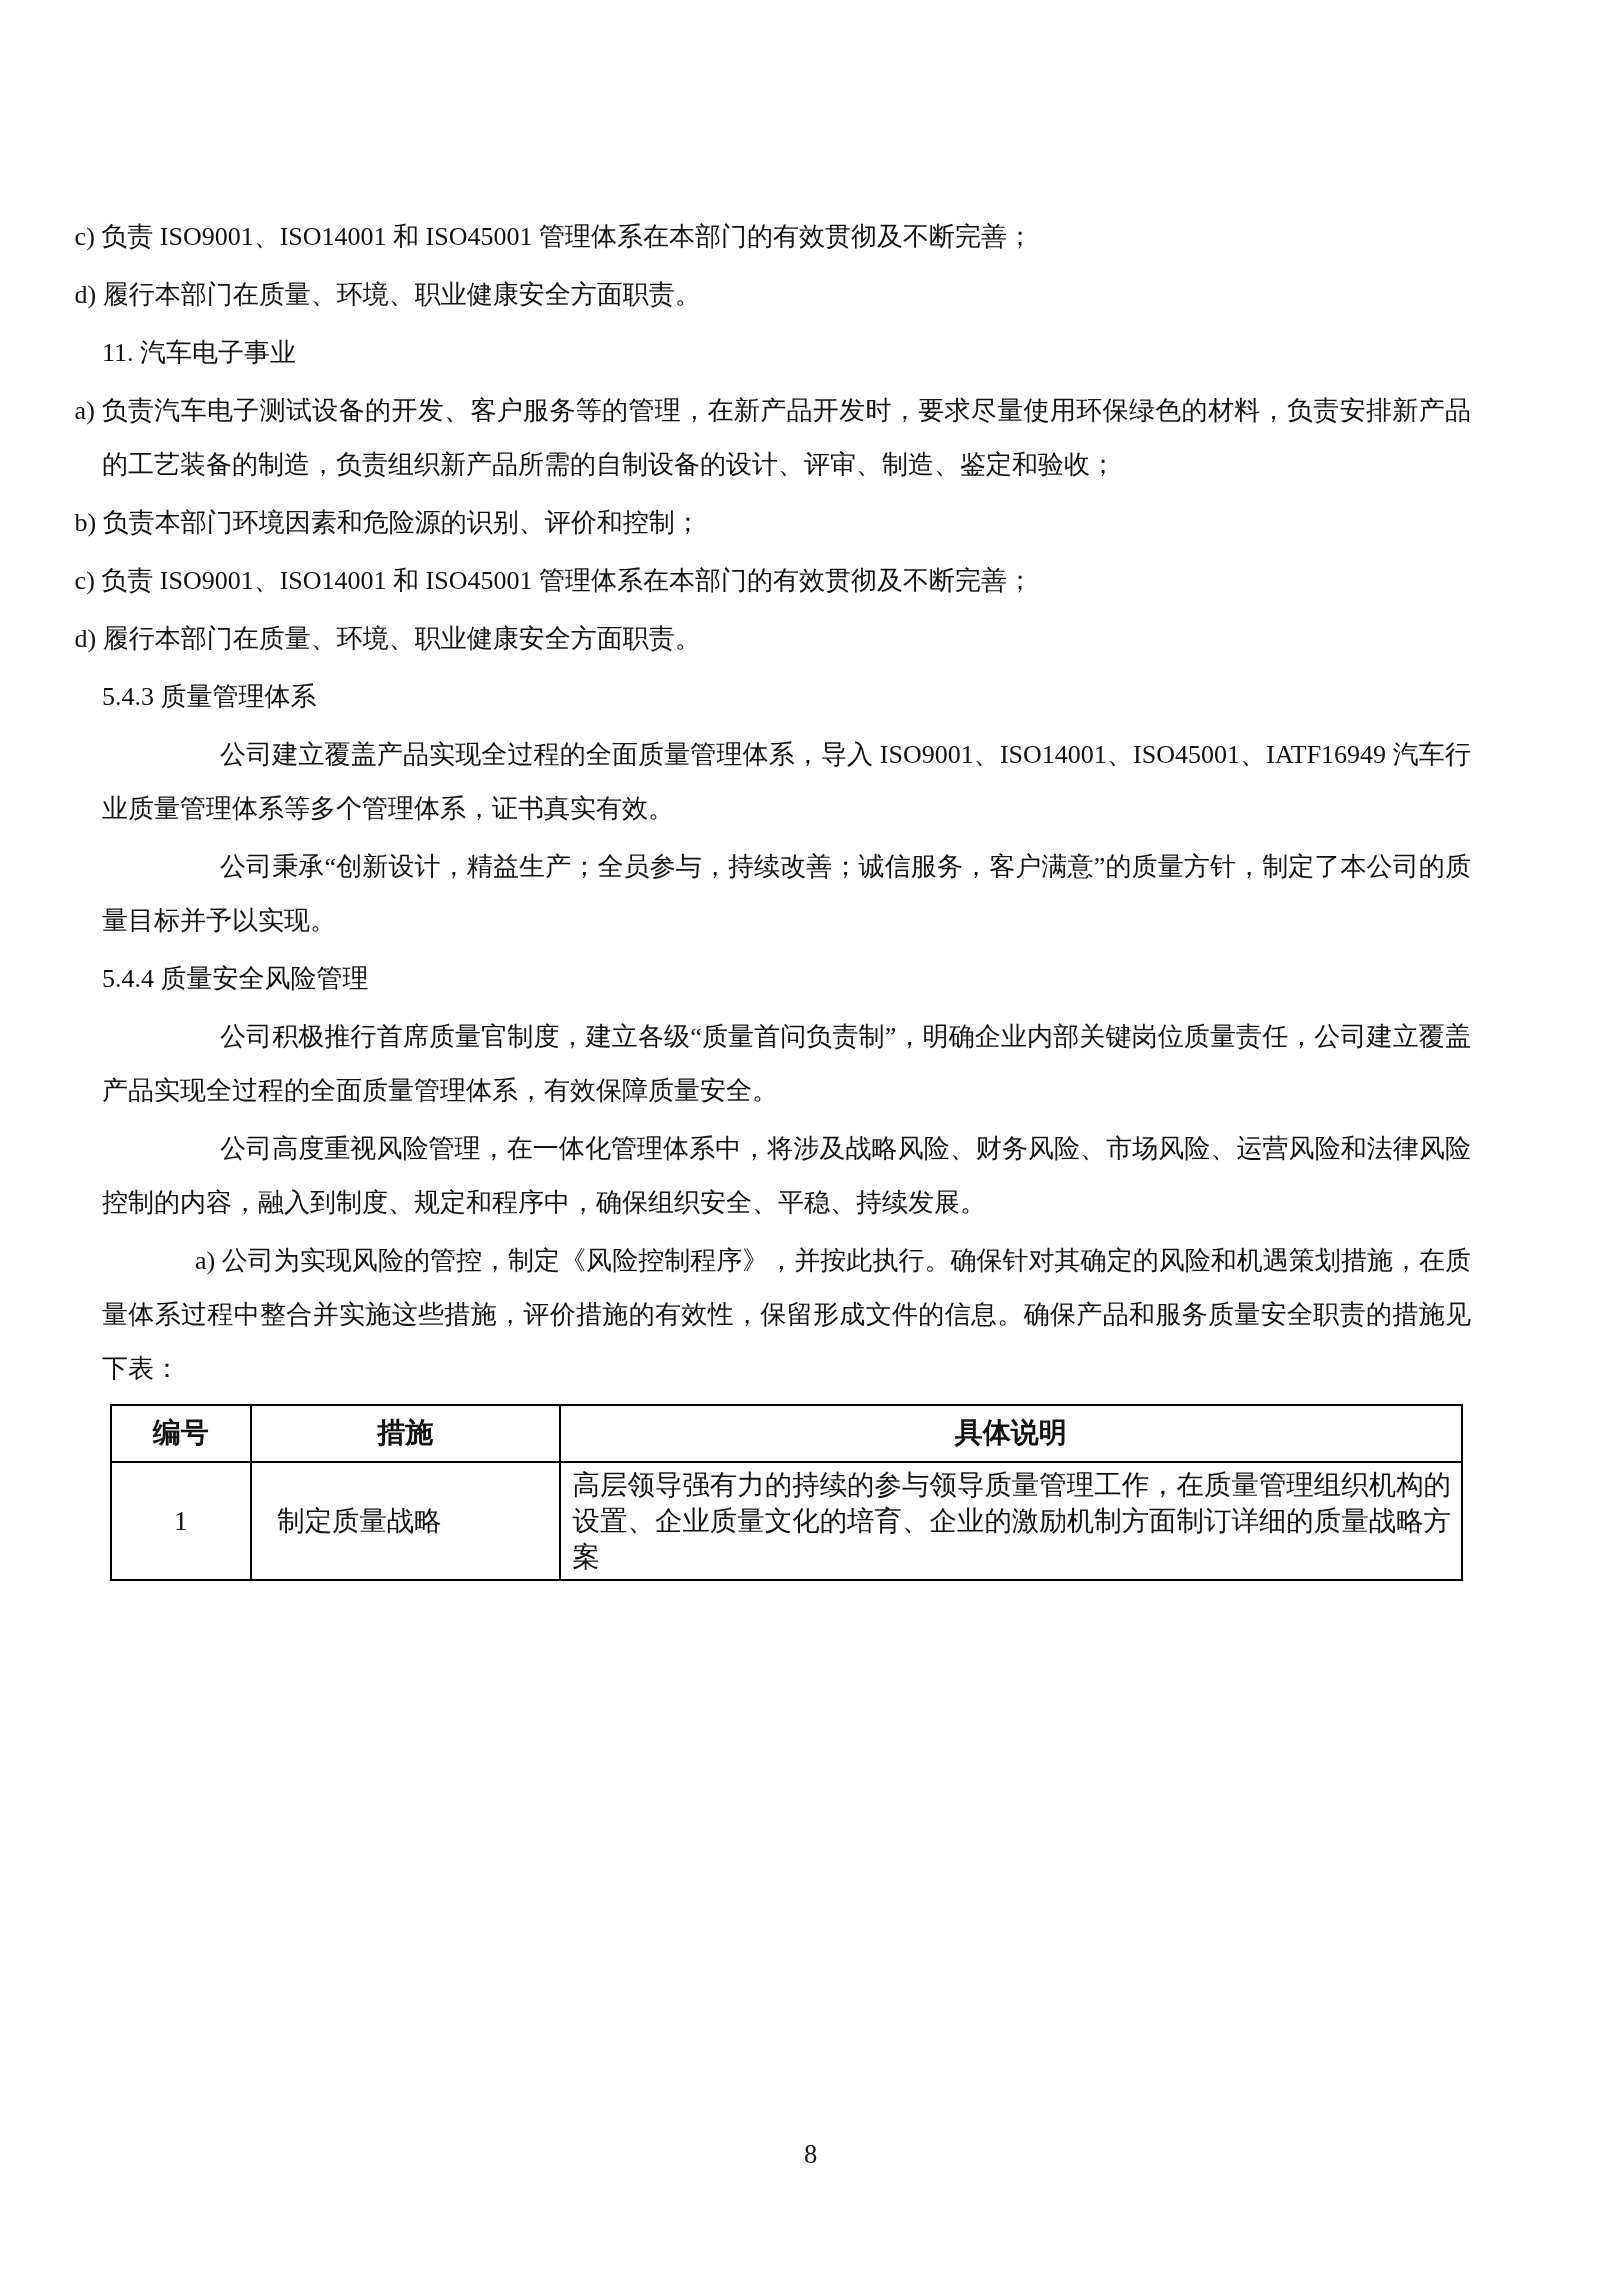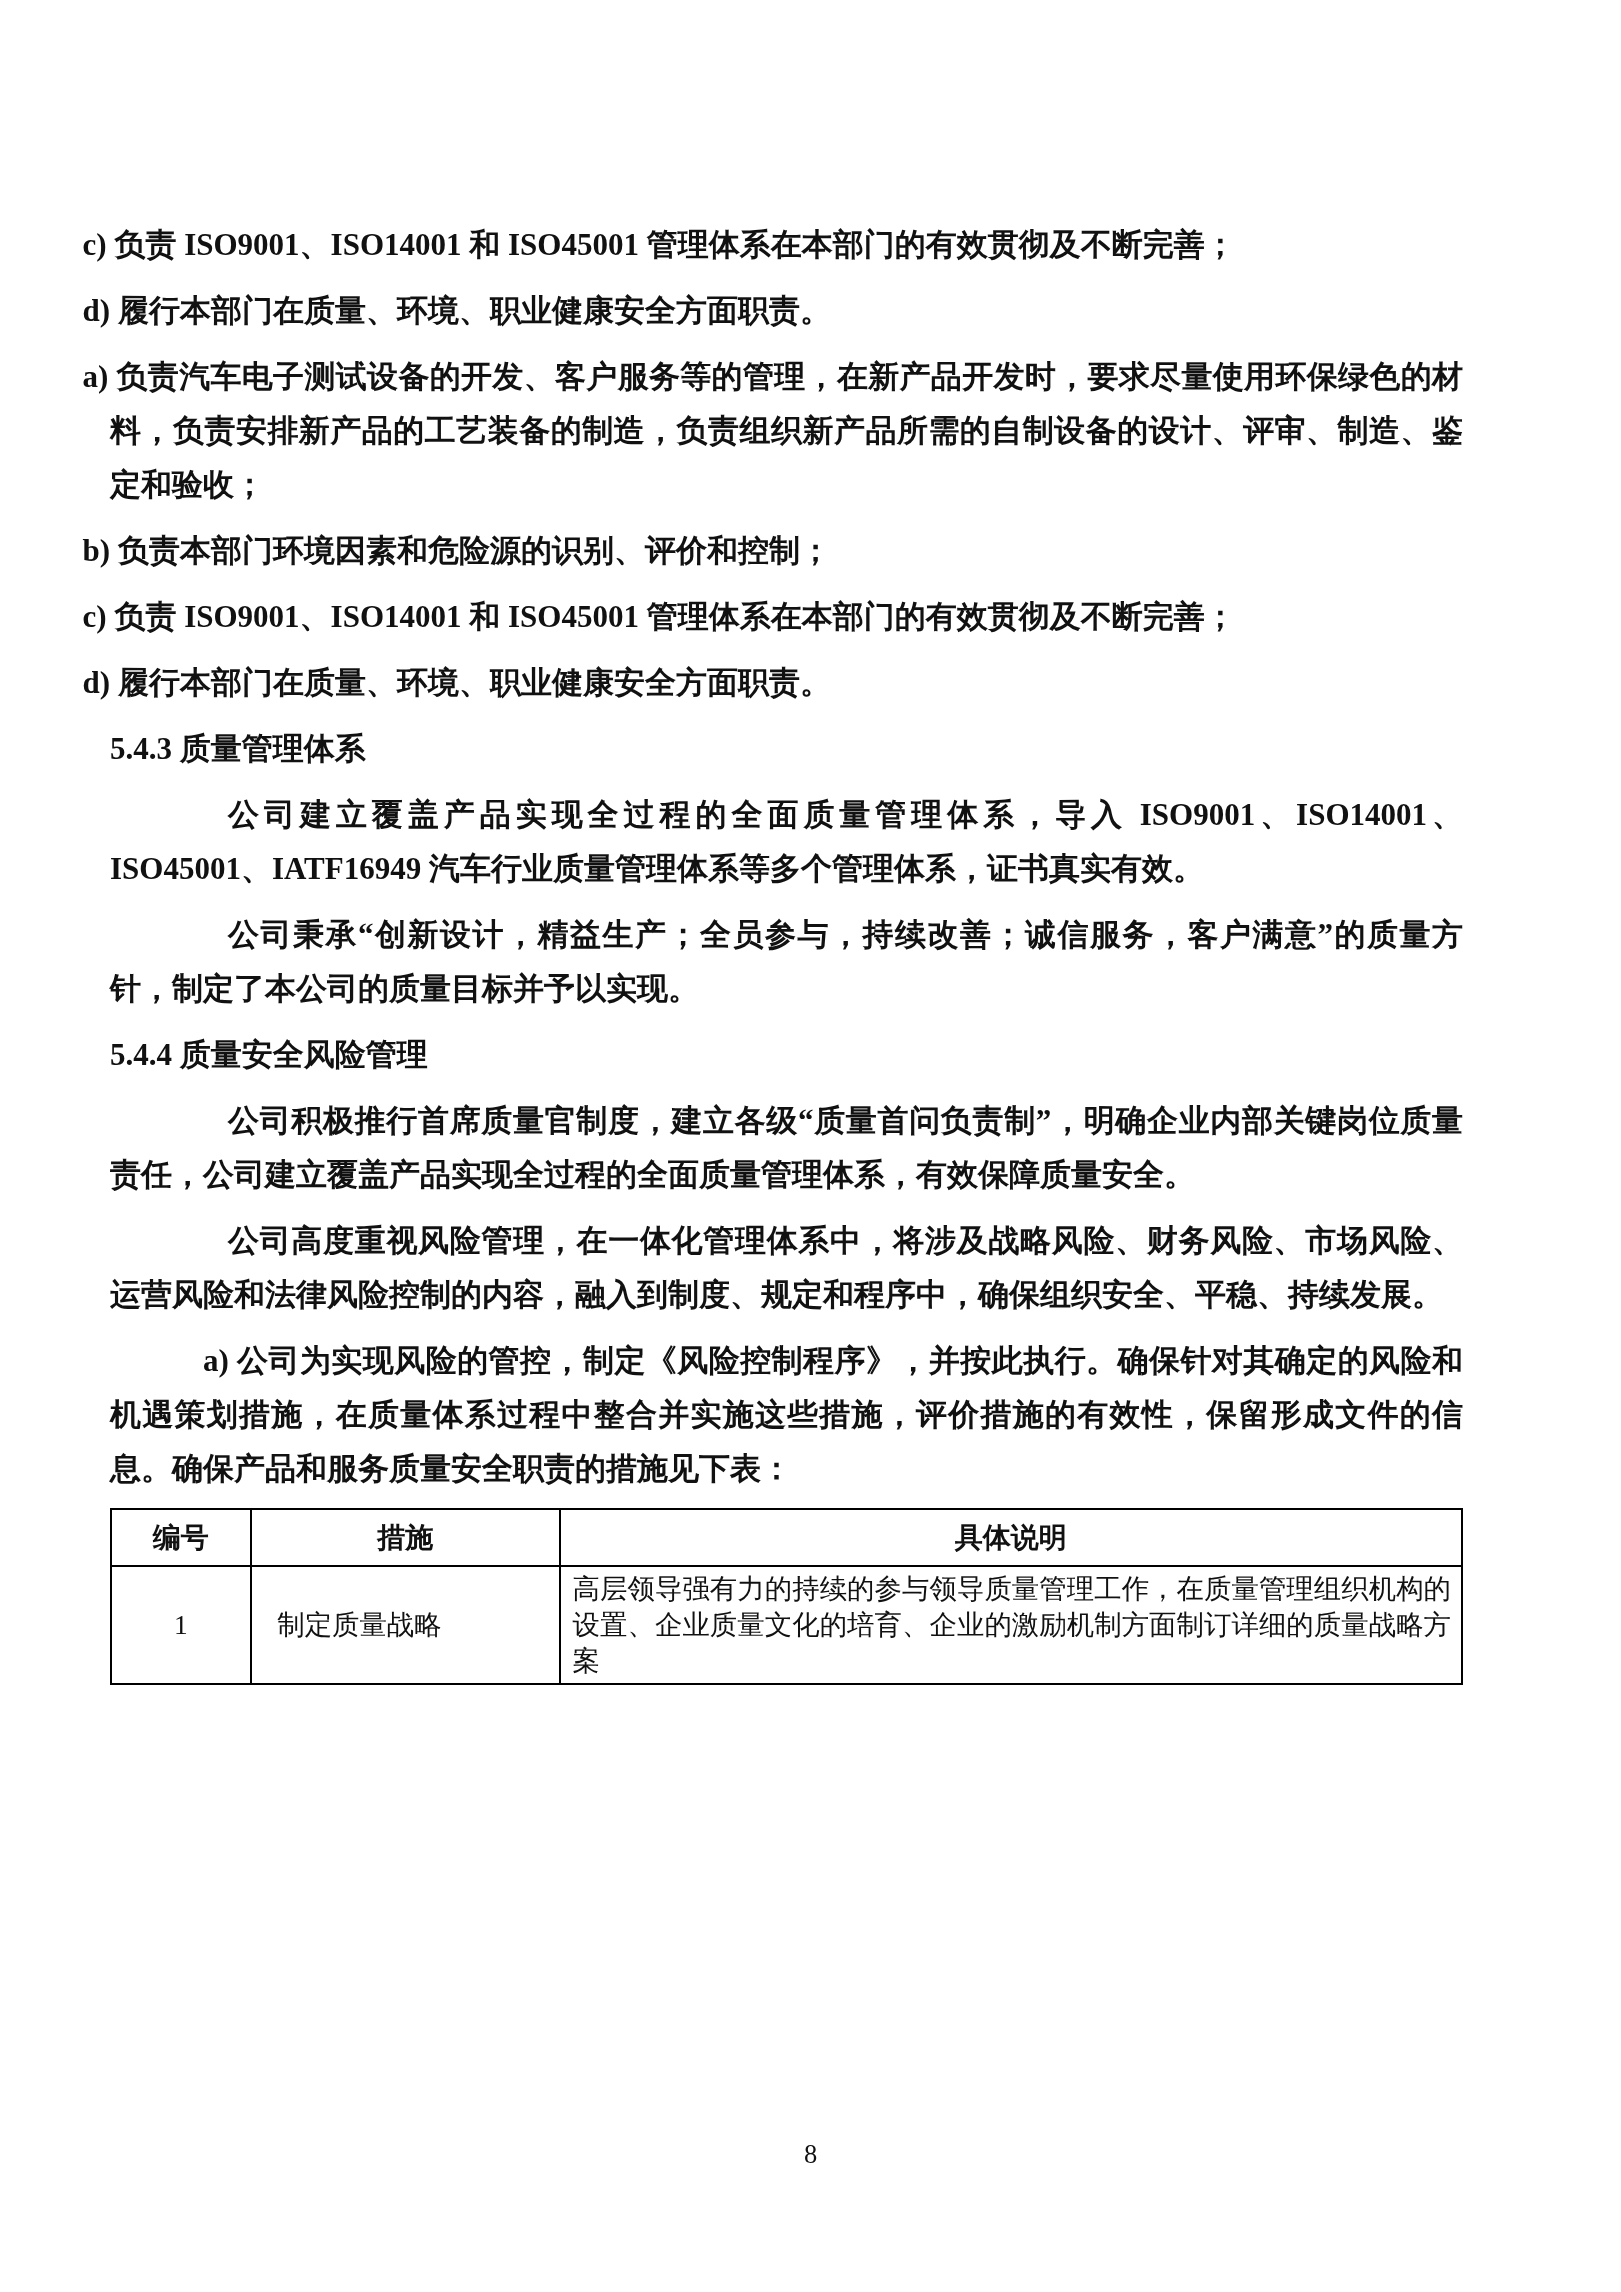--- a/index.html
+++ b/index.html
@@ -13,25 +13,25 @@
     overflow: hidden;
     box-sizing: border-box;
   }
   .content {
     position: absolute;
     left: 98px;
     top: 206px;
     width: 1377px;
   }
   .content p, .content h3 {
-    margin: 12px;
+    margin: 4px;
     padding: 0;
-    font-size: 31px;
+    font-size: 26px;
     line-height: 54px;
-    font-weight: bold;
+    font-weight: normal;
     text-align: justify;
   }
   
   .li {
     margin-left: 133px;
     text-indent: -27.4px;
   }
   
   .h {
     margin-left: 47px;
@@ -103,20 +103,21 @@
 </style>
 </head>
 <body>
 
 <div class="page">
   <div class="content">
 
     <p class="li">c) 负责 ISO9001、ISO14001 和 ISO45001 管理体系在本部门的有效贯彻及不断完善；</p>
     <p class="li">d) 履行本部门在质量、环境、职业健康安全方面职责。</p>
 
+    <h3 class="h">11. 汽车电子事业</h3>
 
     <p class="li">a) 负责汽车电子测试设备的开发、客户服务等的管理，在新产品开发时，要求尽量使用环保绿色的材料，负责安排新产品的工艺装备的制造，负责组织新产品所需的自制设备的设计、评审、制造、鉴定和验收；</p>
     <p class="li">b) 负责本部门环境因素和危险源的识别、评价和控制；</p>
     <p class="li">c) 负责 ISO9001、ISO14001 和 ISO45001 管理体系在本部门的有效贯彻及不断完善；</p>
     <p class="li">d) 履行本部门在质量、环境、职业健康安全方面职责。</p>
 
     <h3 class="h h-543">5.4.3 质量管理体系</h3>
 
     <p class="para">公司建立覆盖产品实现全过程的全面质量管理体系，导入 ISO9001、ISO14001、ISO45001、IATF16949 汽车行业质量管理体系等多个管理体系，证书真实有效。</p>
     <p class="para">公司秉承“创新设计，精益生产；全员参与，持续改善；诚信服务，客户满意”的质量方针，制定了本公司的质量目标并予以实现。</p>

